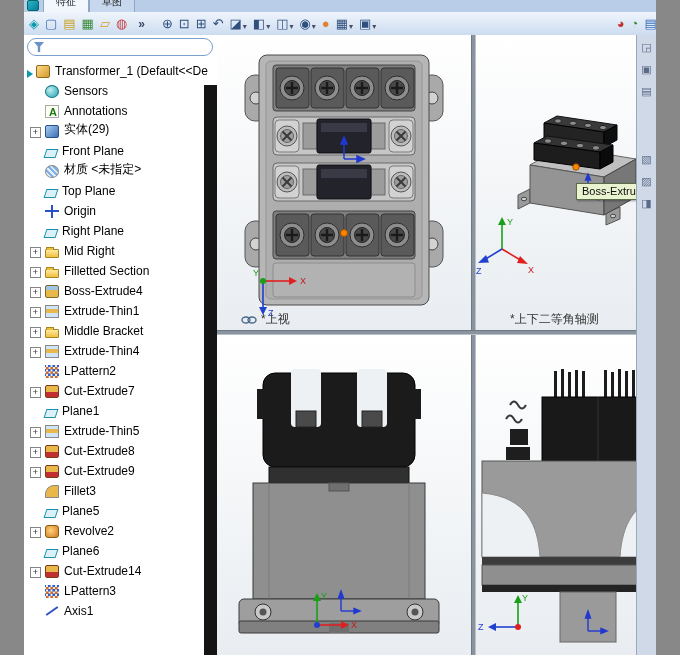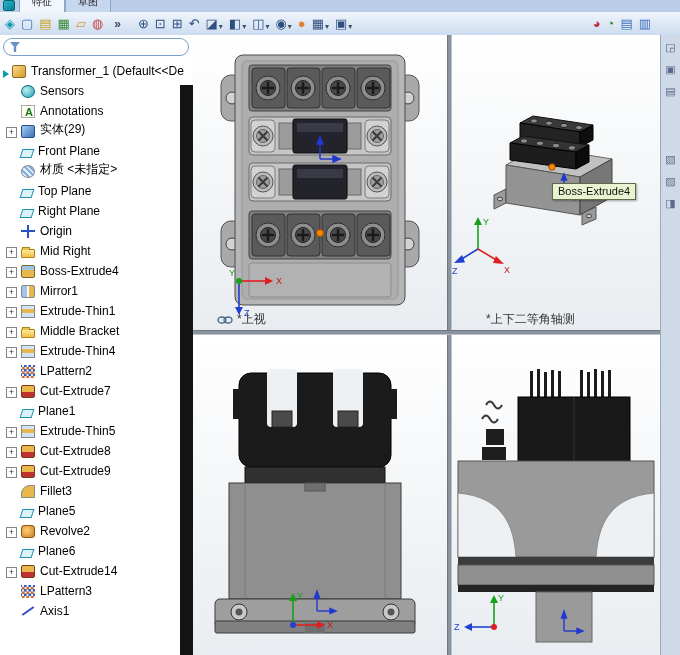--- a/index.html
+++ b/index.html
@@ -1,17 +1,17 @@
 <!DOCTYPE html>
 <html><head>
 <meta charset="utf-8">
 <style>
   html,body{margin:0;padding:0;}
   body{font-family:"Liberation Sans",sans-serif;background:#888;}
-  .app{position:relative;width:680px;height:655px;overflow:hidden;background:#4c1d95;}
+  .app{position:relative;width:632px;height:655px;overflow:hidden;background:#4c1d95;margin-left:24px;}
 
   
   .tabstrip{position:absolute;top:0;left:0;width:680px;height:12px;background:#b9cde8;border-bottom:1px solid #97afd0;display:flex;align-items:flex-end;overflow:hidden;}
   .tab-appicon{width:10px;height:9px;margin:0 4px 1px 3px;background:linear-gradient(135deg,#28b8c8,#0a7a9a);border:1px solid #066;border-radius:2px;}
   .cmdtab{height:16px;padding:1px 12px 0;font-size:10px;line-height:12px;color:#222;border:1px solid #8ea6c8;border-bottom:none;border-radius:3px 3px 0 0;background:#c7d8ee;}
   .cmdtab.active{background:#f2f7fd;}
 
   
   .toolbar{position:absolute;top:12px;left:0;width:680px;height:23px;background:linear-gradient(#f0f5fc,#ccdcf0);border-bottom:1px solid #93a9c8;display:flex;align-items:center;}
   .tb-group{display:flex;align-items:center;height:23px;}
@@ -227,42 +227,42 @@
     <span class="ti ti-material"></span>
     <span class="tree-label">材质 &lt;未指定&gt;</span>
   </div>
           <div class="tree-row">
     <span class="exp hidden-exp"></span>
     <span class="ti ti-plane"></span>
     <span class="tree-label">Top Plane</span>
   </div>
           <div class="tree-row">
     <span class="exp hidden-exp"></span>
+    <span class="ti ti-origin"></span>
+    <span class="tree-label">Origin</span>
+  </div>
+          <div class="tree-row">
+    <span class="exp hidden-exp"></span>
     <span class="ti ti-plane"></span>
     <span class="tree-label">Right Plane</span>
   </div>
           <div class="tree-row">
-    <span class="exp hidden-exp"></span>
-    <span class="ti ti-origin"></span>
-    <span class="tree-label">Origin</span>
-  </div>
-          <div class="tree-row">
     <span class="exp"></span>
     <span class="ti ti-folder"></span>
     <span class="tree-label">Mid Right</span>
   </div>
           <div class="tree-row">
     <span class="exp"></span>
+    <span class="ti ti-folder"></span>
+    <span class="tree-label">Filletted Section</span>
+  </div>
+          <div class="tree-row">
+    <span class="exp"></span>
     <span class="ti ti-boss-extrude"></span>
     <span class="tree-label">Boss-Extrude4</span>
-  </div>
-          <div class="tree-row">
-    <span class="exp"></span>
-    <span class="ti ti-mirror"></span>
-    <span class="tree-label">Mirror1</span>
   </div>
           <div class="tree-row">
     <span class="exp"></span>
     <span class="ti ti-thin-extrude"></span>
     <span class="tree-label">Extrude-Thin1</span>
   </div>
           <div class="tree-row">
     <span class="exp"></span>
     <span class="ti ti-folder"></span>
     <span class="tree-label">Middle Bracket</span>

